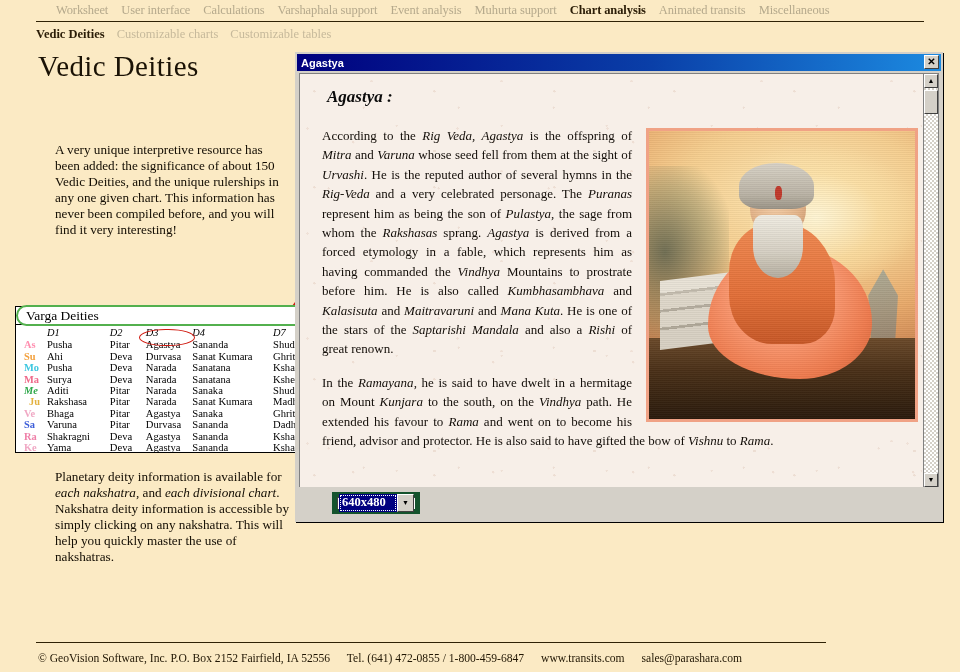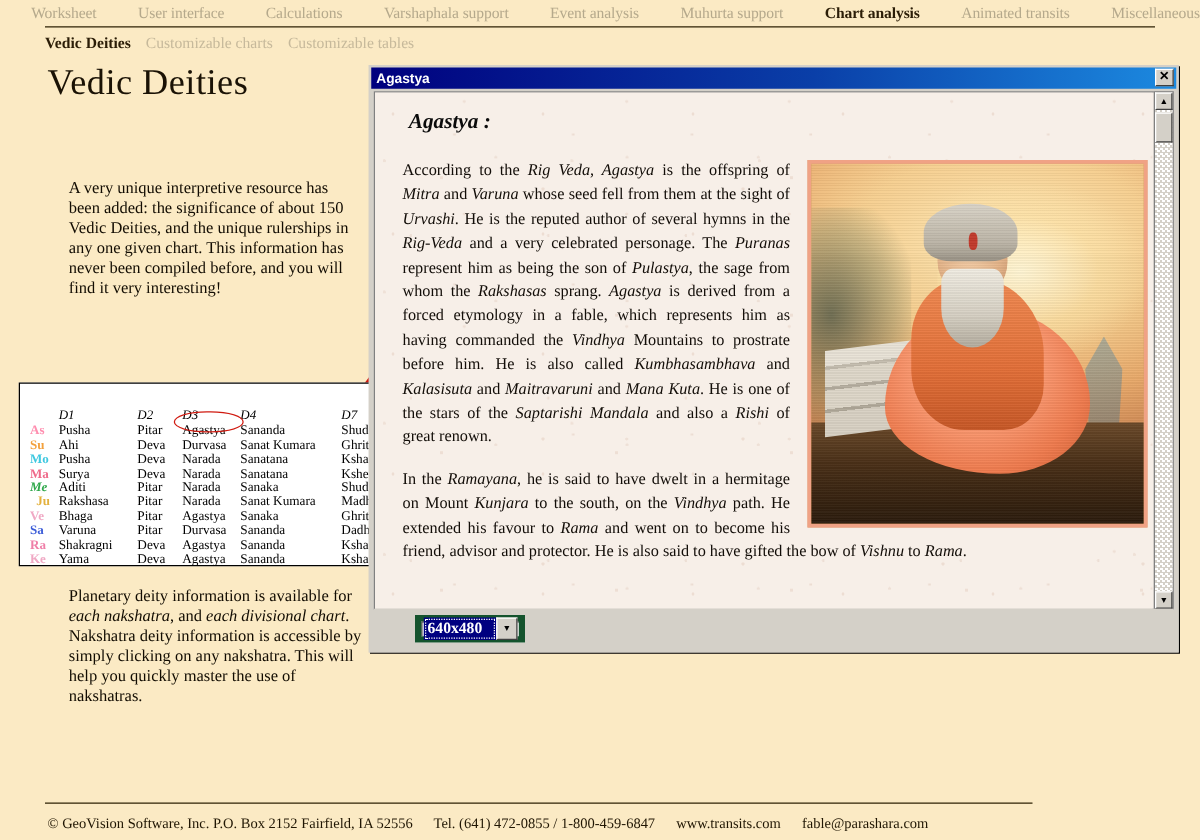--- a/index.html
+++ b/index.html
@@ -7,21 +7,21 @@
   body {
     width:960px; height:672px; position:relative; overflow:hidden;
     background:#fbeac4;
     font-family:"Liberation Serif", serif;
     color:#000;
   }
 
   
   #navbar {
     position:absolute; left:0; top:0; width:960px; height:20px;
-    display:flex; align-items:center; padding-left:25px; gap:13px;justify-content:space-between;
+    display:flex; align-items:center; padding-left:56px; gap:13px;
   }
   .nav-item {
     font-family:"Liberation Serif", serif;
     font-size:12.5px; color:#b5a98c; white-space:nowrap; letter-spacing:-0.1px;
   }
   .nav-item.active { color:#2b1d07; font-weight:bold; }
 
   #subnav {
     position:absolute; left:0; top:25px; width:960px; height:18px;
     display:flex; align-items:center; padding-left:36px; gap:12px;
@@ -312,20 +312,24 @@
 <div class="left-para" id="para-top">A very unique interpretive resource has been added: the significance of about 150 Vedic Deities, and the unique rulerships in any one given chart. This information has never been compiled before, and you will find it very interesting!</div>
 
 <div class="left-para" id="para-bottom"><span>Planetary deity information is available for </span><i>each nakshatra</i><span>, and </span><i>each divisional chart</i><span>. Nakshatra deity information is accessible by simply clicking on any nakshatra. This will help you quickly master the use of nakshatras.</span></div>
 
 <svg id="arrow-svg" viewBox="0 0 220 90">
   <path d="M214 2 L112 60" stroke="#d01a10" stroke-width="1.6" fill="none"></path>
   <path d="M118 48 L106 64 L124 62 Z" fill="#d01a10"></path>
 </svg>
 
 <div id="varga-panel">
+  <div id="varga-header">
+    <div id="varga-title">Varga Deities</div>
+    <div id="varga-capsule"></div>
+  </div>
   <table id="varga-table">
     <thead>
         <tr id="varga-head-row">
           <th style="width: 30px;"></th>
           <th class="col-d1">D1</th>
           <th class="col-d2">D2</th>
           <th class="col-d3">D3</th>
           <th class="col-d4">D4</th>
           <th class="col-d7">D7</th>
           <th class="col-d9">D9</th>
@@ -497,14 +501,14 @@
       <div id="res-arrow">▼</div>
     </div>
   </div>
 </div>
 
 <div id="footer-rule"></div>
 <div id="footer">
   <span>© GeoVision Software, Inc. P.O. Box 2152 Fairfield, IA 52556</span>
   <span>Tel. (641) 472-0855 / 1-800-459-6847</span>
   <span>www.transits.com</span>
-  <span>fable@parashara.com</span>
+  <span>sales@parashara.com</span>
 </div>
 
 </body></html>

